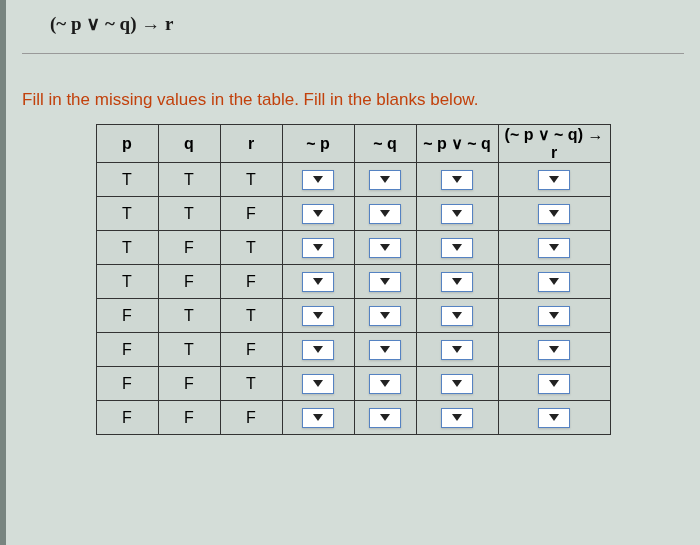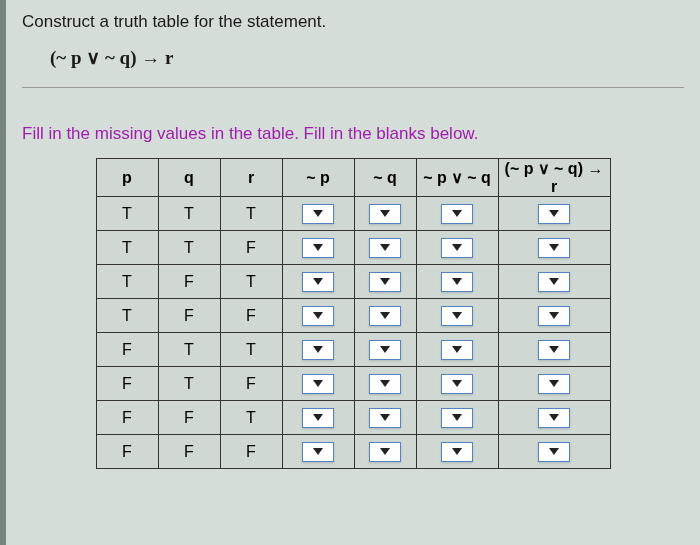--- a/index.html
+++ b/index.html
@@ -30,21 +30,21 @@
     font-weight: bold;
     font-family: 'Times New Roman', serif;
   }
   .divider {
     border: none;
     border-top: 1px solid #999;
     margin: 0 0 36px 0;
   }
   .fill-instruction {
     font-size: 17px;
-    color: #a21caf;
+    color: #c2410c;
     margin: 0 0 14px 0;
   }
   .table-wrap {
     display: flex;
     justify-content: center;
   }
   table.truth {
     border-collapse: collapse;
   }
   table.truth th, table.truth td {
@@ -82,21 +82,20 @@
     border-left: 5px solid transparent;
     border-right: 5px solid transparent;
     border-top: 7px solid #222;
   }
 </style>
 </head>
 <body>
 
 <div class="page">
 
-  <p class="instruction">Construct a truth table for the statement.</p>
 
   <p class="expression">(~ p ∨ ~ q) → r</p>
 
   <hr class="divider">
 
   <p class="fill-instruction">Fill in the missing values in the table. Fill in the blanks below.</p>
 
   <div class="table-wrap">
     <table class="truth">
       <thead>

